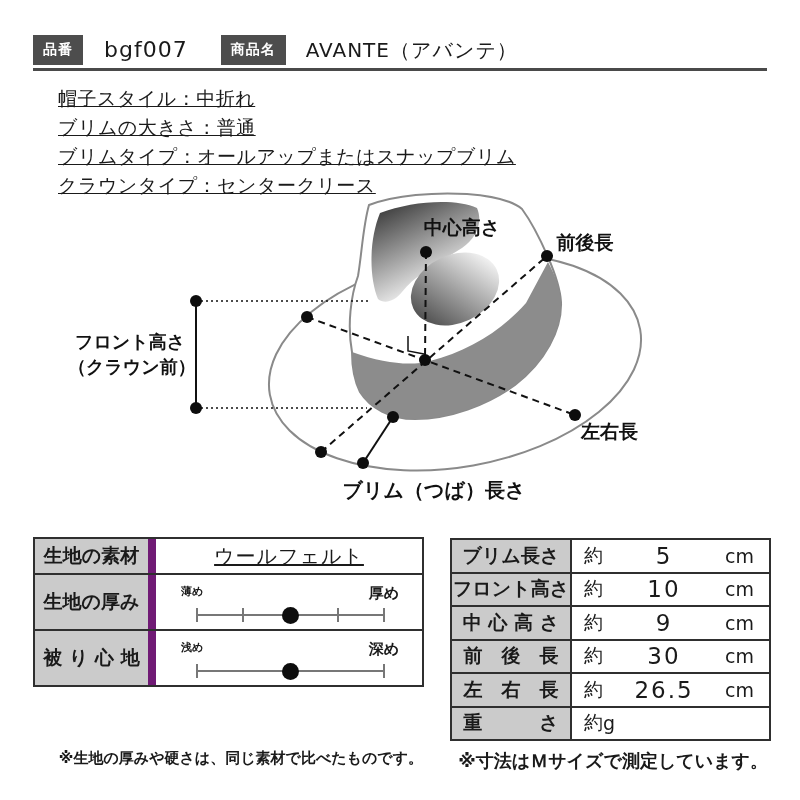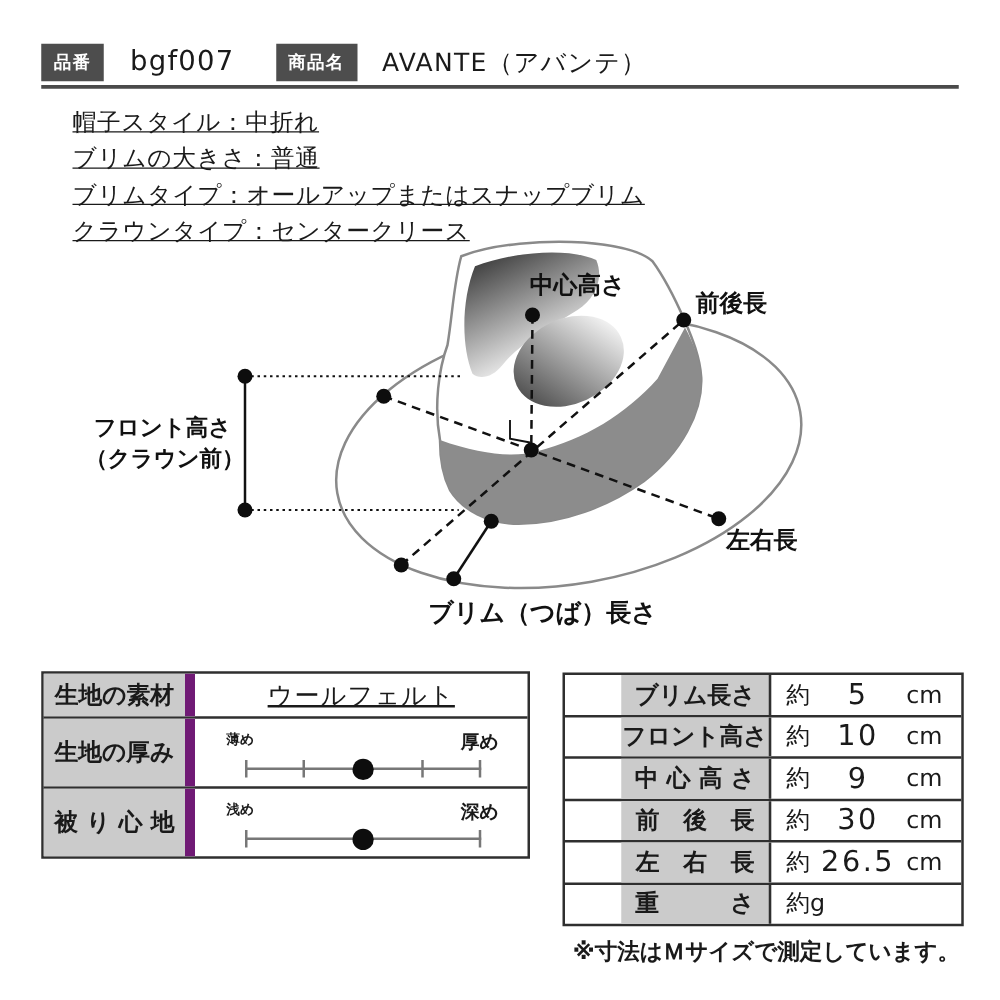--- a/index.html
+++ b/index.html
@@ -47,21 +47,21 @@
   .dot{position:absolute;left:calc(50% - 8.5px);top:-7.5px;width:17px;height:17px;
        border-radius:50%;background:#0d0d0d;}
 
   
   .stable{position:absolute;left:450px;top:538px;width:317px;
           border:2px solid #2f2f2f;background:#fff;}
   .srow{display:flex;height:31.5px;border-top:2px solid #2f2f2f;}
   .srow:first-child{border-top:none;}
   .scell-label{width:118px;background:#cbcbcb;border-right:2px solid #2f2f2f;
                display:flex;align-items:center;justify-content:center;
-               font-size:19px;font-weight:bold;white-space:pre;margin-left:45px;}
+               font-size:19px;font-weight:bold;white-space:pre;}
   .scell-value{flex:1;display:flex;align-items:center;}
   .approx{margin-left:12px;font-size:19px;}
   .num{flex:1;text-align:center;font-size:23px;letter-spacing:2px;}
   .unit{width:44px;font-size:19px;}
 
   
   .fnote-left{position:absolute;left:33px;top:749px;width:390px;
               text-align:right;font-size:15px;font-weight:bold;}
   .fnote-right{position:absolute;left:450px;top:749px;width:318px;
                text-align:right;font-size:18px;font-weight:bold;}
@@ -227,15 +227,16 @@
     </div>
     <div class="srow">
       <div class="scell-label">重　　　さ</div>
       <div class="scell-value">
         <span class="approx">約</span>
         <span class="unit">g</span>
       </div>
     </div>
   </div>
 
+  <div class="fnote-left">※生地の厚みや硬さは、同じ素材で比べたものです。</div>
   <div class="fnote-right">※寸法はＭサイズで測定しています。</div>
 
 </div>
 
 </body></html>

